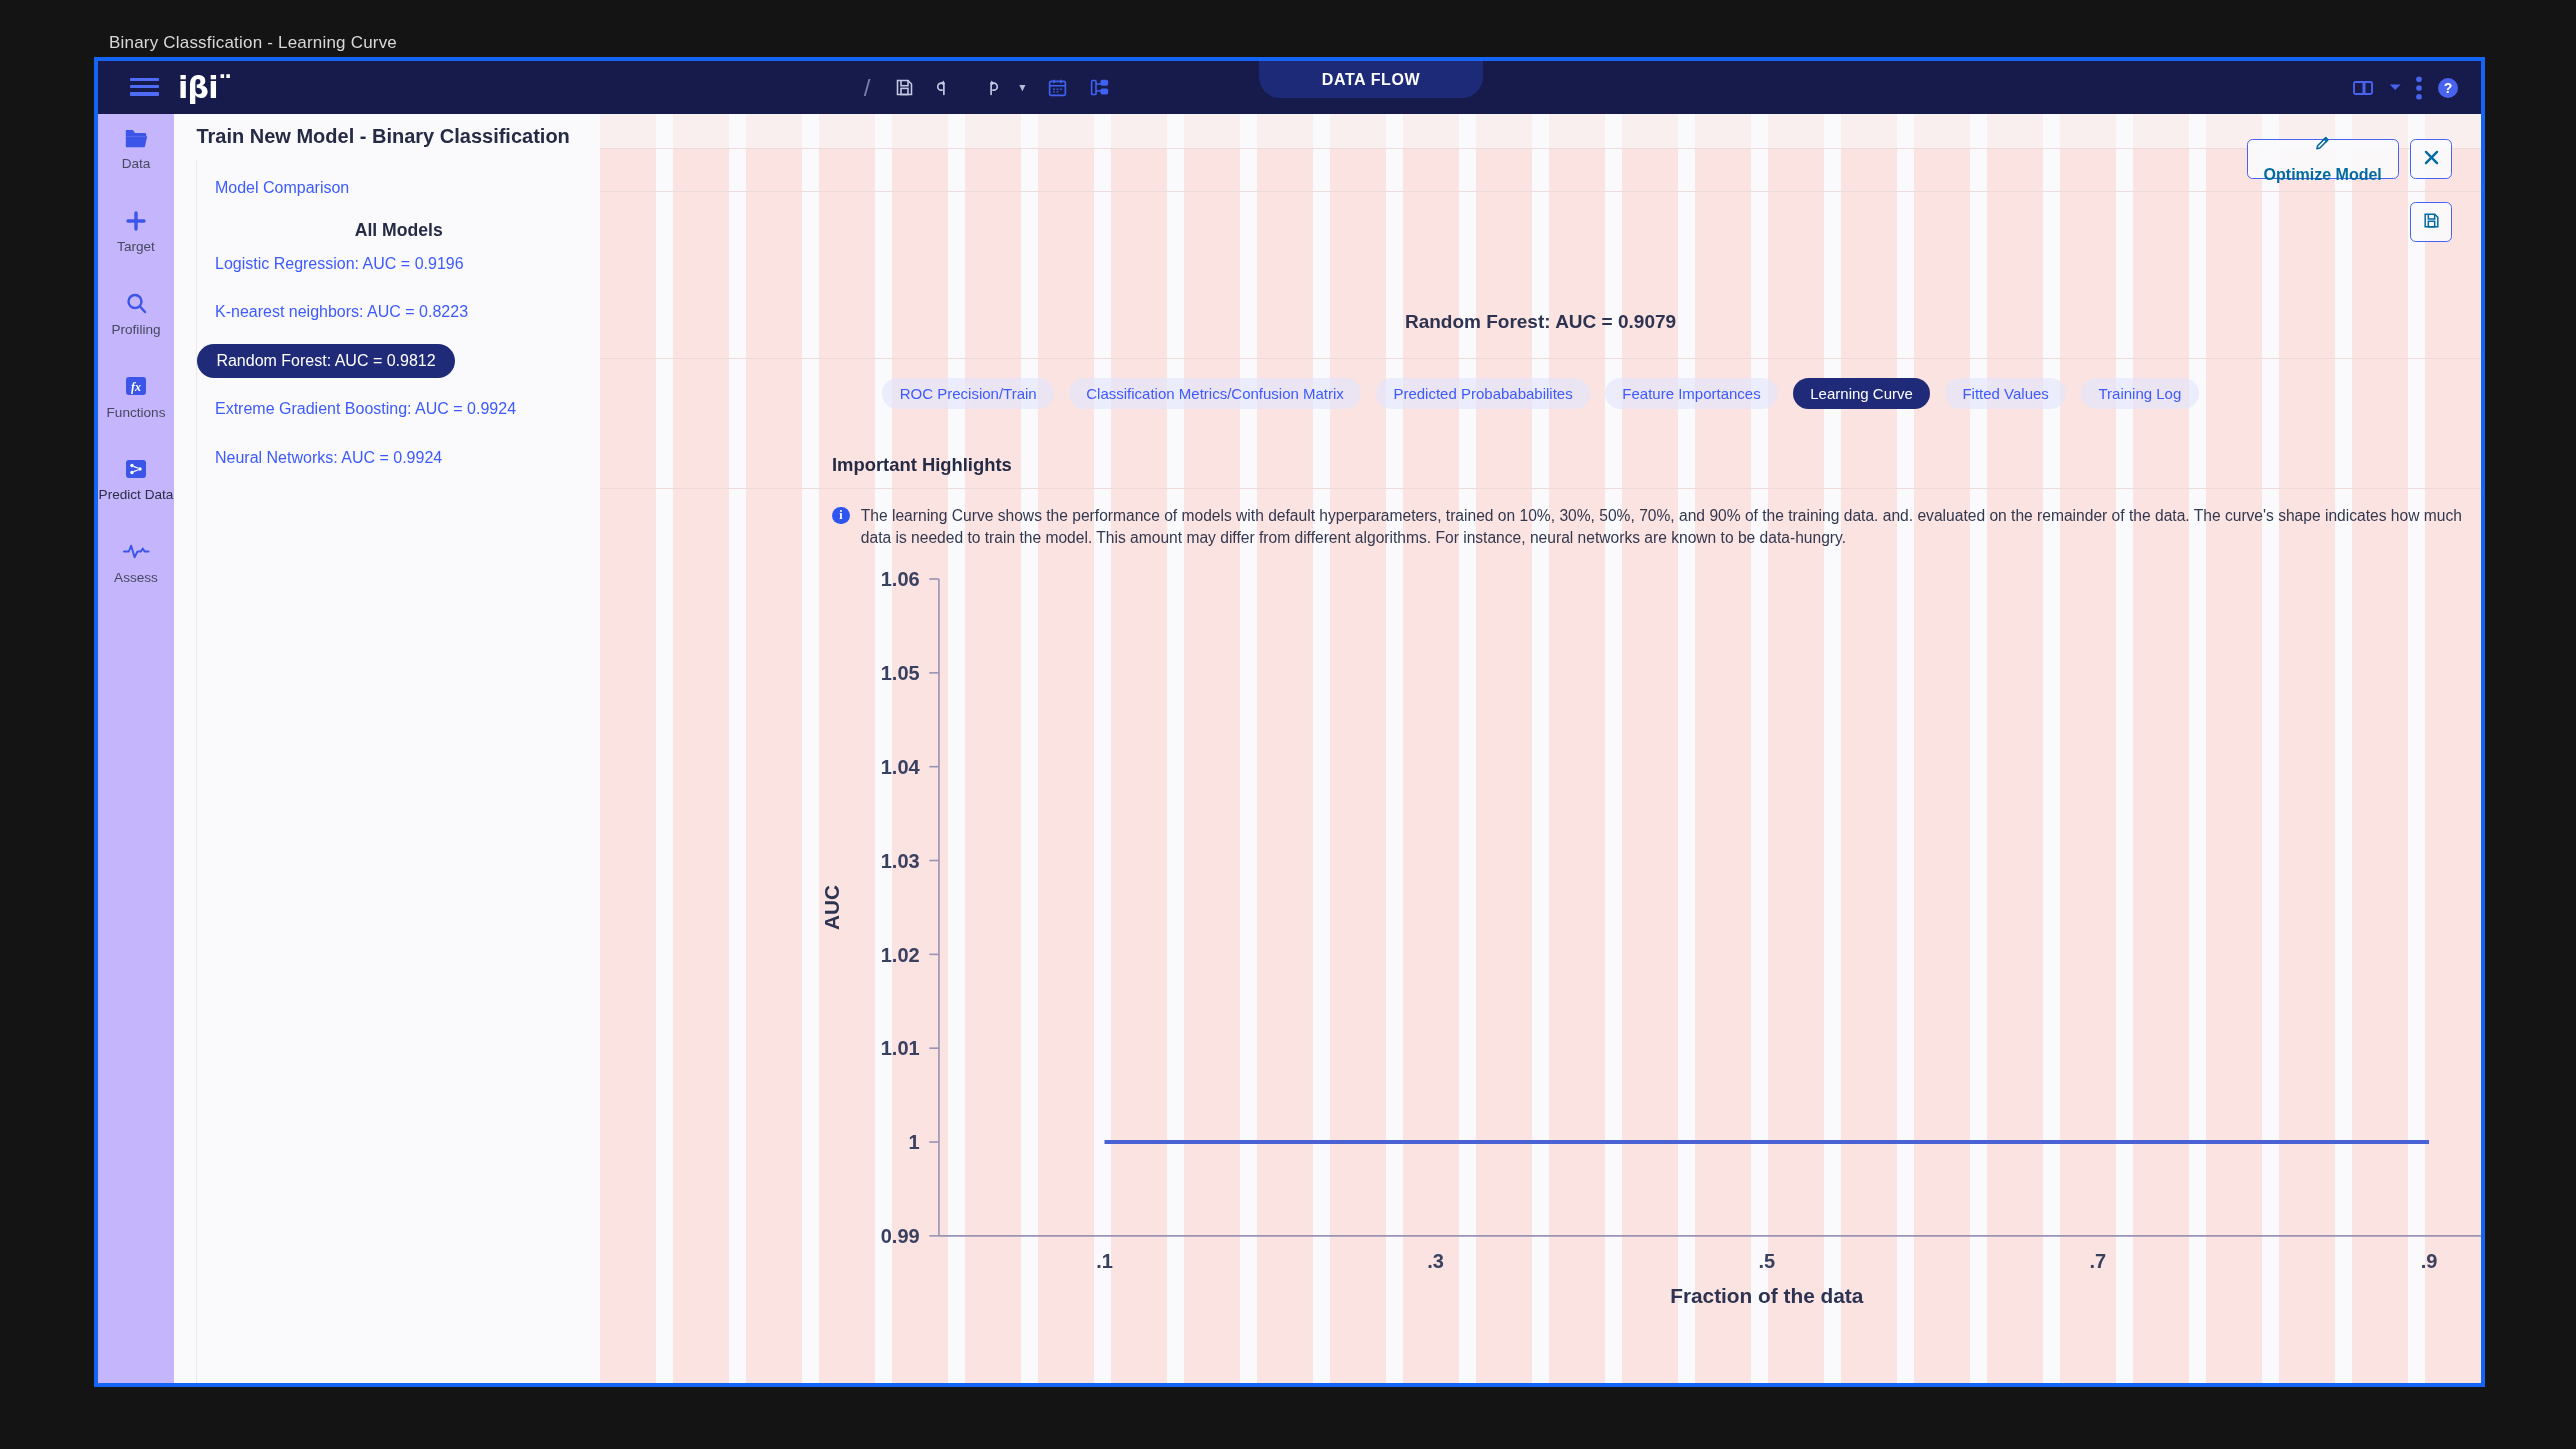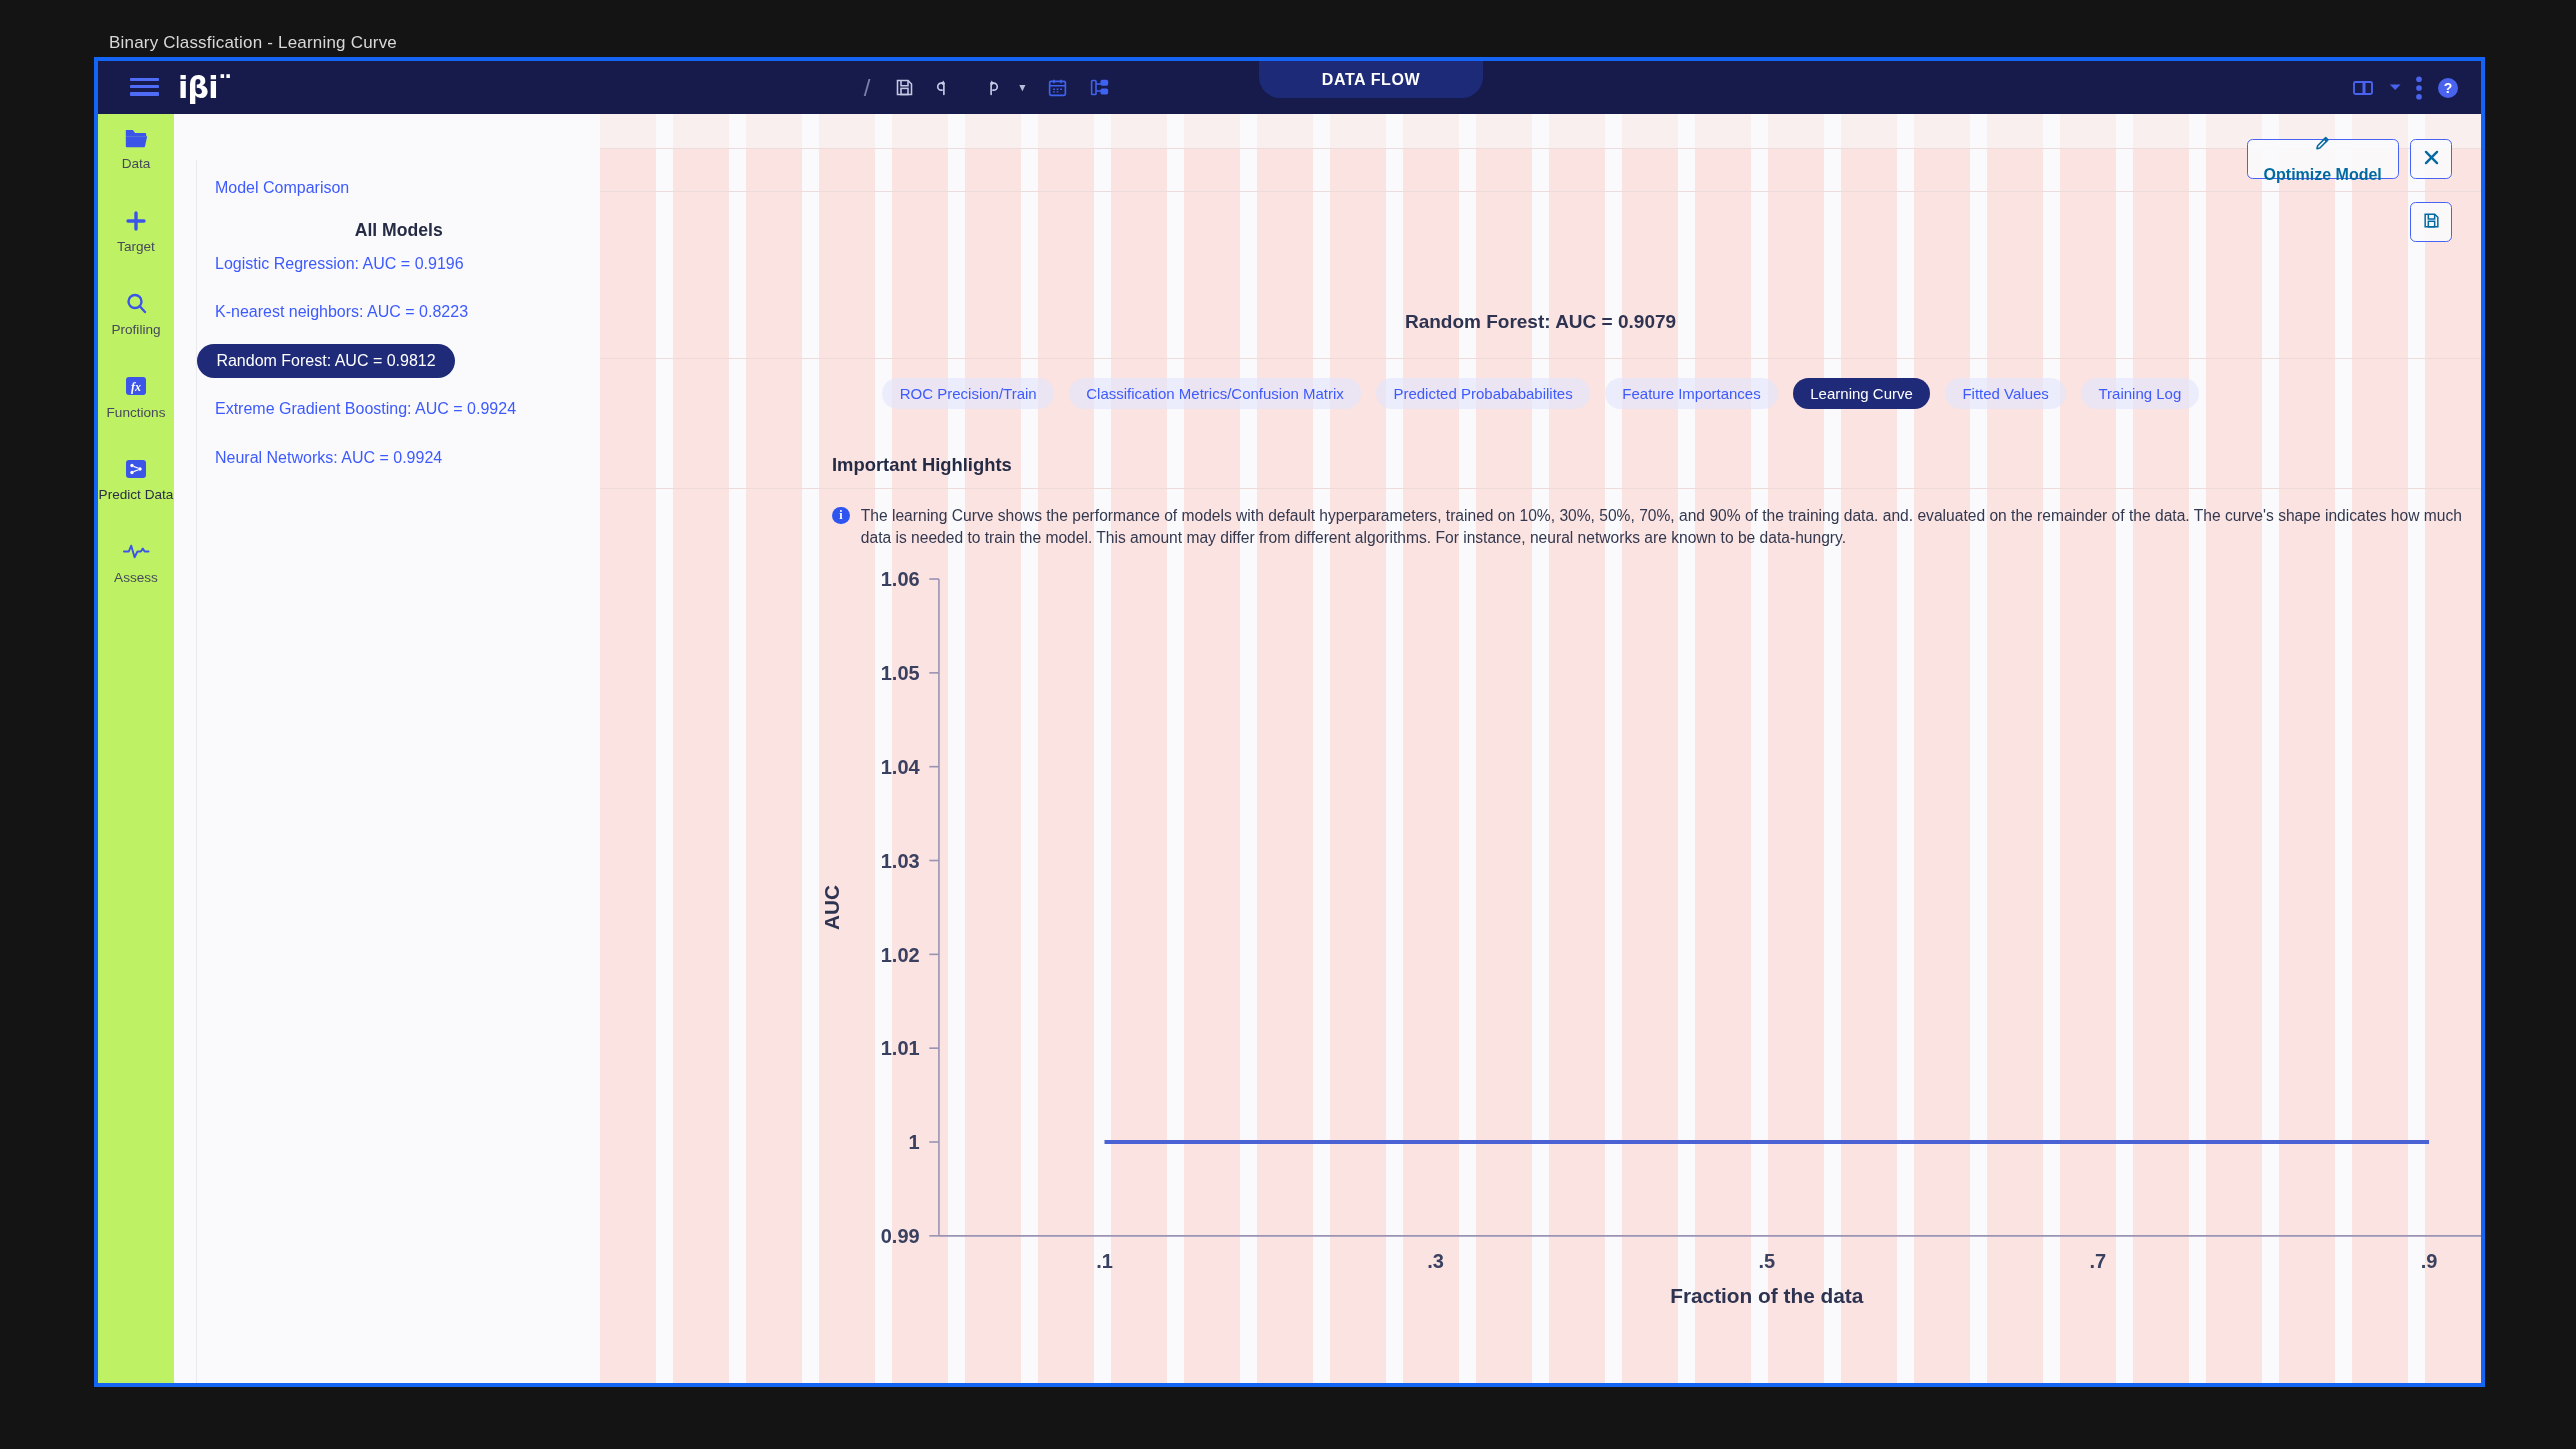--- a/index.html
+++ b/index.html
@@ -71,21 +71,21 @@
 
   #appbar-right {
     position: absolute; right: 21px; top: 0; height: 53px;
     display: flex; align-items: center; gap: 13px;
   }
   .ar-ico { display: flex; align-items: center; justify-content: center; cursor: pointer; color: #4a63ee; }
 
   
   #rail {
     position: absolute; left: 0; top: 53px; width: 76px; bottom: 0;
-    background: #bef264; z-index: 30;
+    background: #c4b5fd; z-index: 30;
   }
   .rail-item {
     width: 100%; padding: 10.4px 0 8px; text-align: center; cursor: pointer;
     margin-bottom: 17.6px;
   }
   .rail-item .r-ico {
     height: 27px; display: flex; align-items: center; justify-content: center; color: #3b55e8;
   }
   .rail-item .r-lbl { font-size: 13.6px; color: #46495c; margin-top: 4.8px; }
   .rail-item.active .r-lbl { color: #2b2e44; font-weight: 400; }
@@ -346,20 +346,21 @@
         <div class="r-ico">
           <svg width="27" height="21" viewBox="0 0 28 18" fill="none" stroke="currentColor" stroke-width="2" stroke-linecap="round" stroke-linejoin="round">
             <path d="M1 9h5l2.5-6 3.5 12 3-6h3.5l2-3 2 3h4"></path>
           </svg>
         </div>
         <div class="r-lbl">Assess</div>
       </div>
     </div>
 
     <div id="panel">
+      <div id="panel-title">Train New Model - Binary Classification</div>
       <div id="panel-list">
         <div class="p-spacer"></div>
         <span class="p-link">Model Comparison</span>
         <div class="p-head">All Models</div>
         <span class="p-link">Logistic Regression: AUC = 0.9196</span>
         <div class="p-rowgap"></div>
         <span class="p-link">K-nearest neighbors: AUC = 0.8223</span>
         <div class="p-rowgap"></div>
         <div style="padding-left:0">
           <span class="p-link selected">Random Forest: AUC = 0.9812</span>

